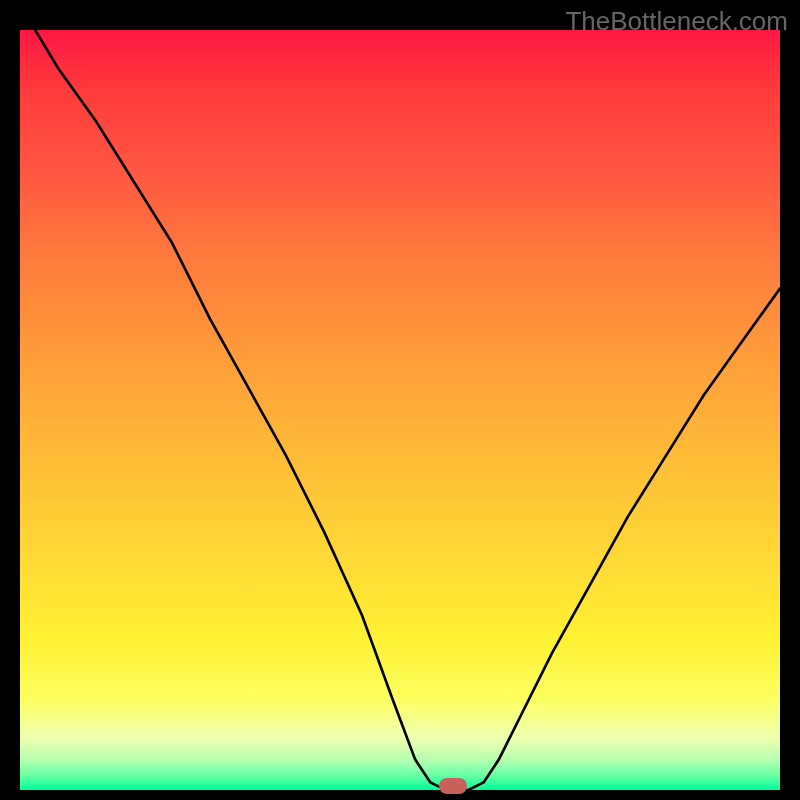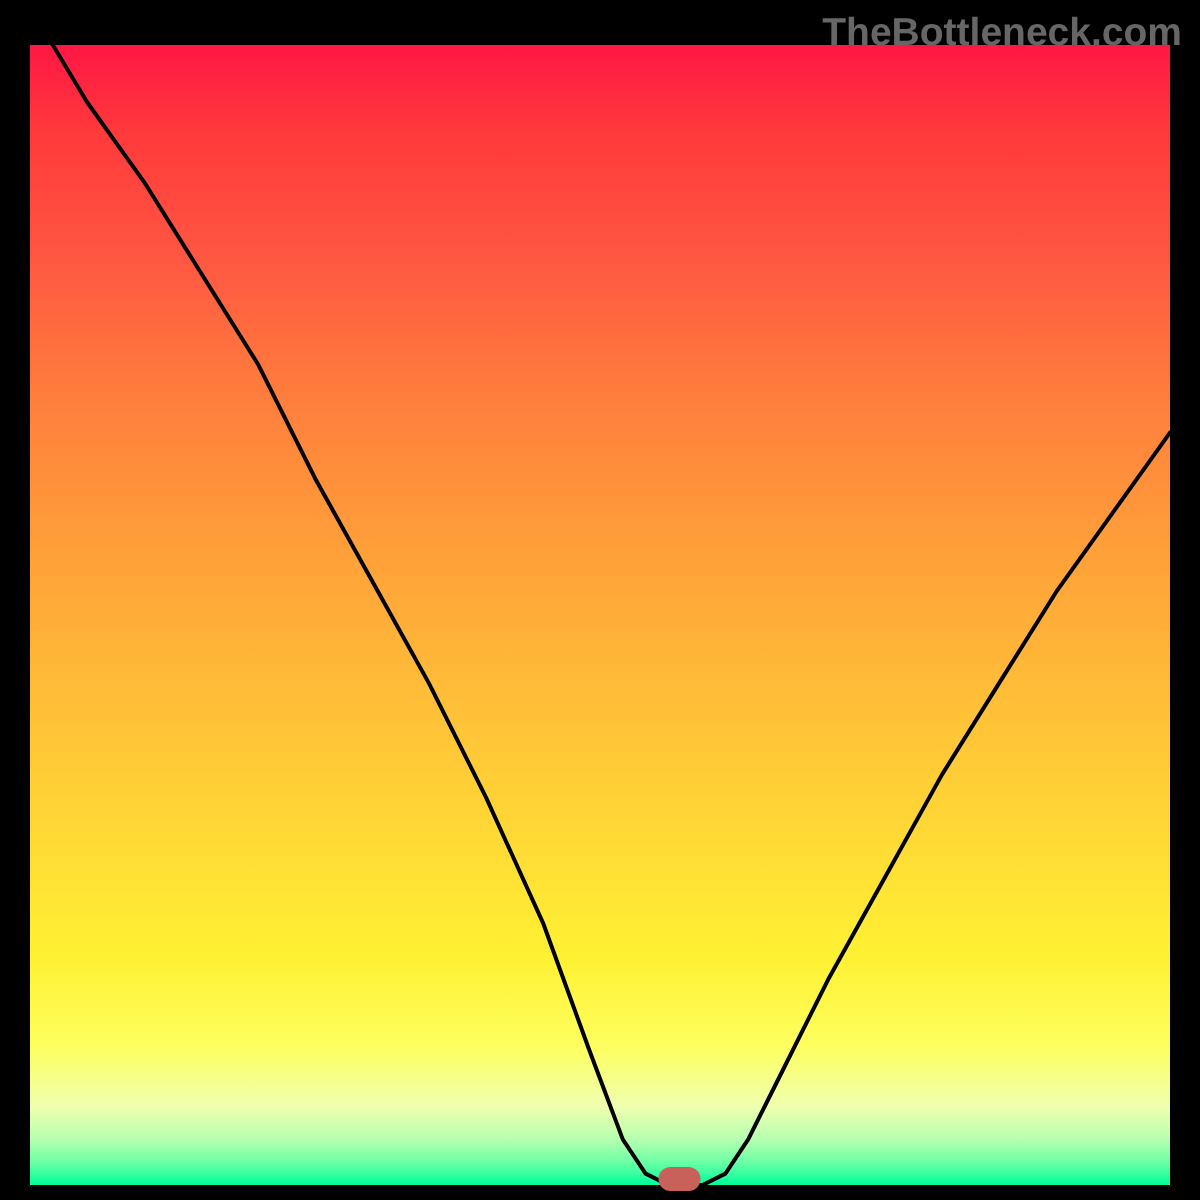--- a/index.html
+++ b/index.html
@@ -10,21 +10,21 @@
     background: #000;
     position: relative;
     font-family: Arial, sans-serif;
   }
   .watermark {
     position: absolute;
     top: 6px;
     right: 12px;
     color: #666;
     font-size: 26px;
-    font-weight: 700;
+    font-weight: 400;
     z-index: 10;
   }
   .plot-area {
     position: absolute;
     left: 20px;
     top: 30px;
     width: 760px;
     height: 760px;
     background: linear-gradient(to bottom,
       #ff1744 0%,

